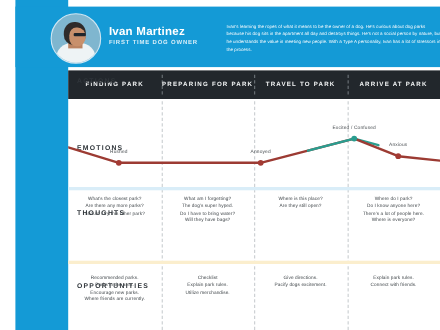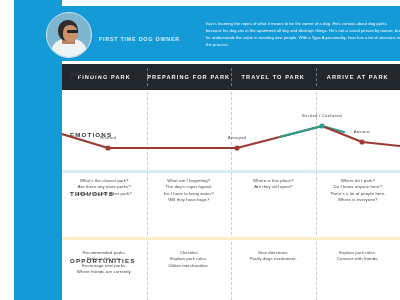--- a/index.html
+++ b/index.html
@@ -94,20 +94,21 @@
   <div class="left-rail"></div>
 
   <div class="persona">
     <div class="avatar">
       <div class="body"></div>
       <div class="neck"></div>
       <div class="head"></div>
       <div class="face"></div>
       <div class="glasses"></div>
     </div>
+    <div class="persona-name">Ivan Martinez</div>
     <div class="persona-role">FIRST TIME DOG OWNER</div>
     <div class="persona-desc">Ivan's learning the ropes of what it means to be the owner of a dog. He's curious about dog parks because his dog sits in the apartment all day and destroys things. He's not a social person by nature, but he understands the value in meeting new people. With a Type A personality, Ivan has a lot of stressors in the process.</div>
   </div>
 
   <div class="stage-band">
     <div class="stage-cell" style="left:0px;width:84.5px;">FINDING PARK</div>
     <div class="stage-sep" style="left:84.5px;"></div>
     <div class="stage-cell" style="left:84.5px;width:84.5px;">PREPARING FOR PARK</div>
     <div class="stage-sep" style="left:169px;"></div>
     <div class="stage-cell" style="left:169px;width:84.5px;">TRAVEL TO PARK</div>

